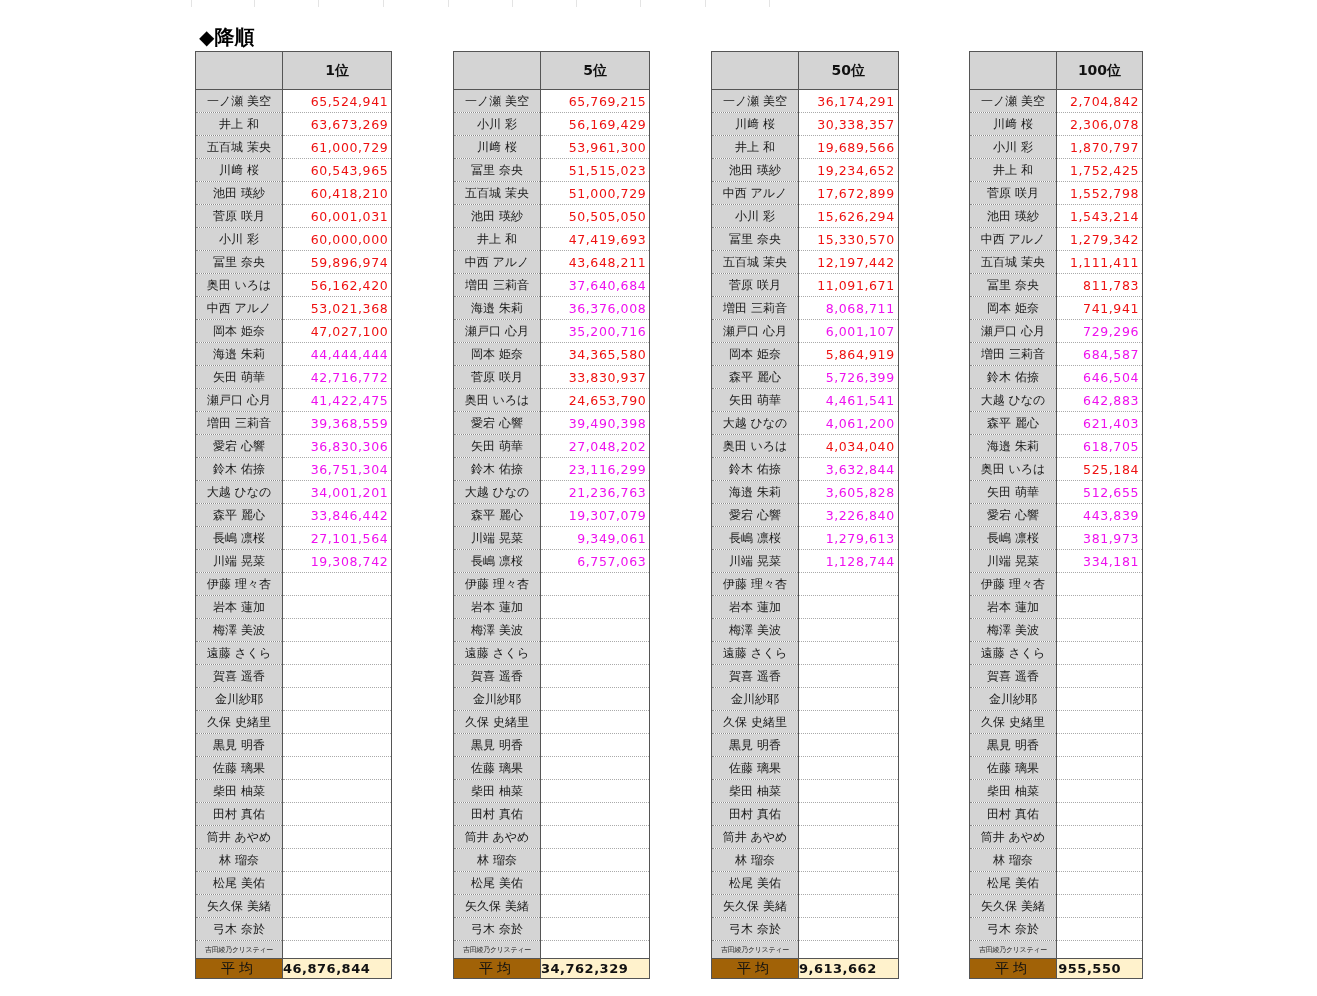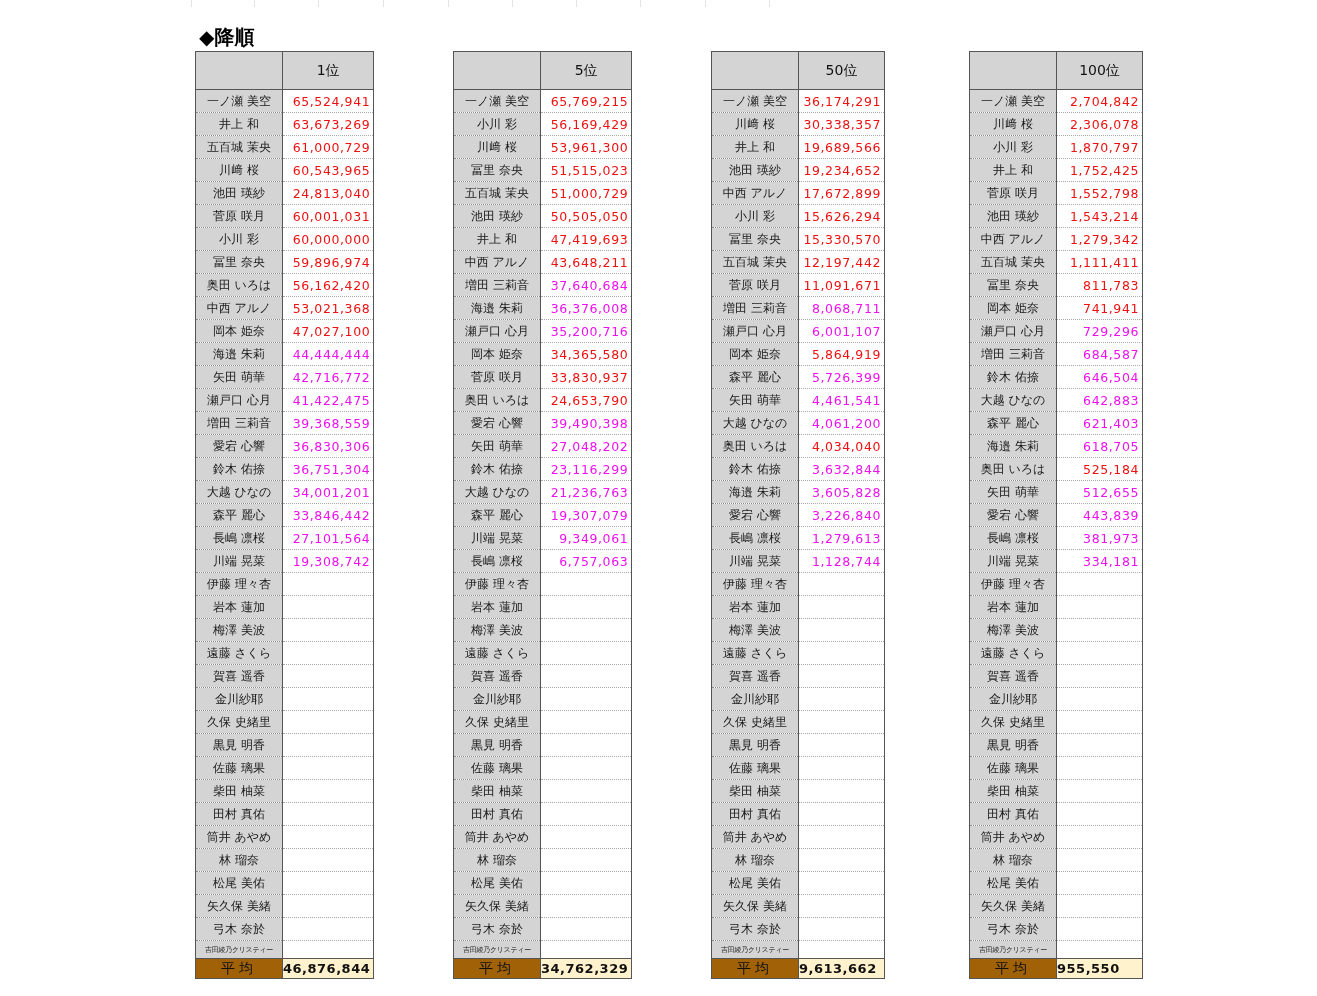--- a/index.html
+++ b/index.html
@@ -46,21 +46,21 @@
     }
     .rank-table td, .rank-table th {
       padding: 0;
       margin: 0;
       box-sizing: border-box;
     }
     .rank-table th {
       height: 38px;
       background: #d4d4d4;
       font-size: 14px;
-      font-weight: normal;
+      font-weight: bold;
       border-right: 1px solid #555;
       border-bottom: 1px solid #555;
       text-align: center;
       color: #111;
     }
     .rank-table th.blank {
       border-right: 1px solid #555;
     }
     .rank-table td.name {
       width: 87px;
@@ -102,21 +102,22 @@
       text-align: center;
       border-right: 1px solid #555;
       border-top: 1px solid #555;
       letter-spacing: 4px;
     }
     .rank-table td.avg-val {
       height: 17px;
       background: #fff2cc;
       font-size: 13px;
       font-weight: bold;
-      padding-right: 3px;
+      text-align: right;
+      padding-right: 21px;
       border-top: 1px solid #555;
       letter-spacing: 0.5px;
       color: #111;
     }
   </style>
 </head>
 <body>
 
 <div class="gridlines">
   <span style="left:191px"></span>
@@ -152,21 +153,21 @@
       <tr>
         <td class="name">五百城 茉央</td>
         <td class="val red">61,000,729</td>
       </tr>
       <tr>
         <td class="name">川﨑 桜</td>
         <td class="val red">60,543,965</td>
       </tr>
       <tr>
         <td class="name">池田 瑛紗</td>
-        <td class="val red">24,813,040</td>
+        <td class="val red">60,418,210</td>
       </tr>
       <tr>
         <td class="name">菅原 咲月</td>
         <td class="val red">60,001,031</td>
       </tr>
       <tr>
         <td class="name">小川 彩</td>
         <td class="val red">60,000,000</td>
       </tr>
       <tr>

